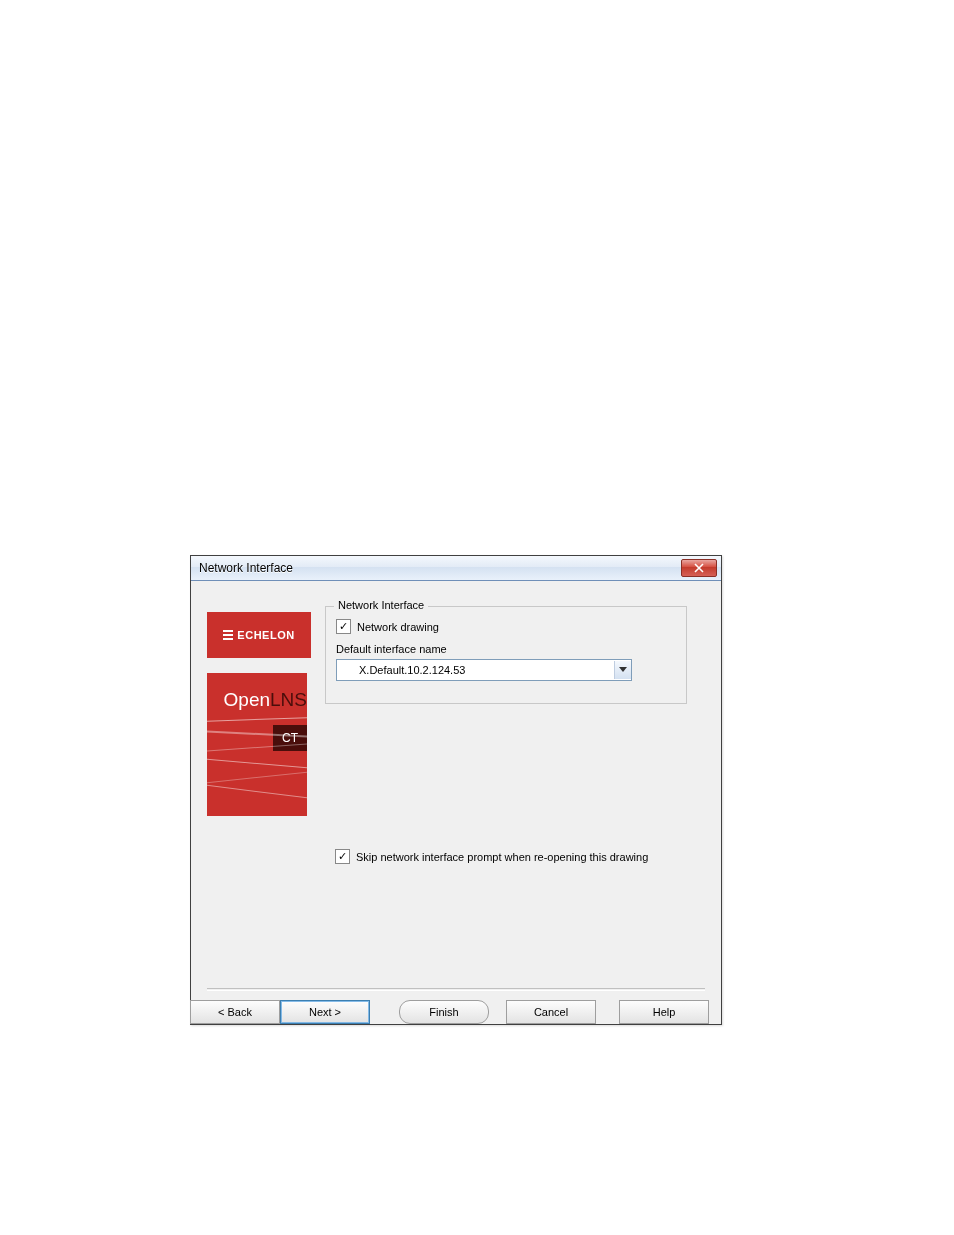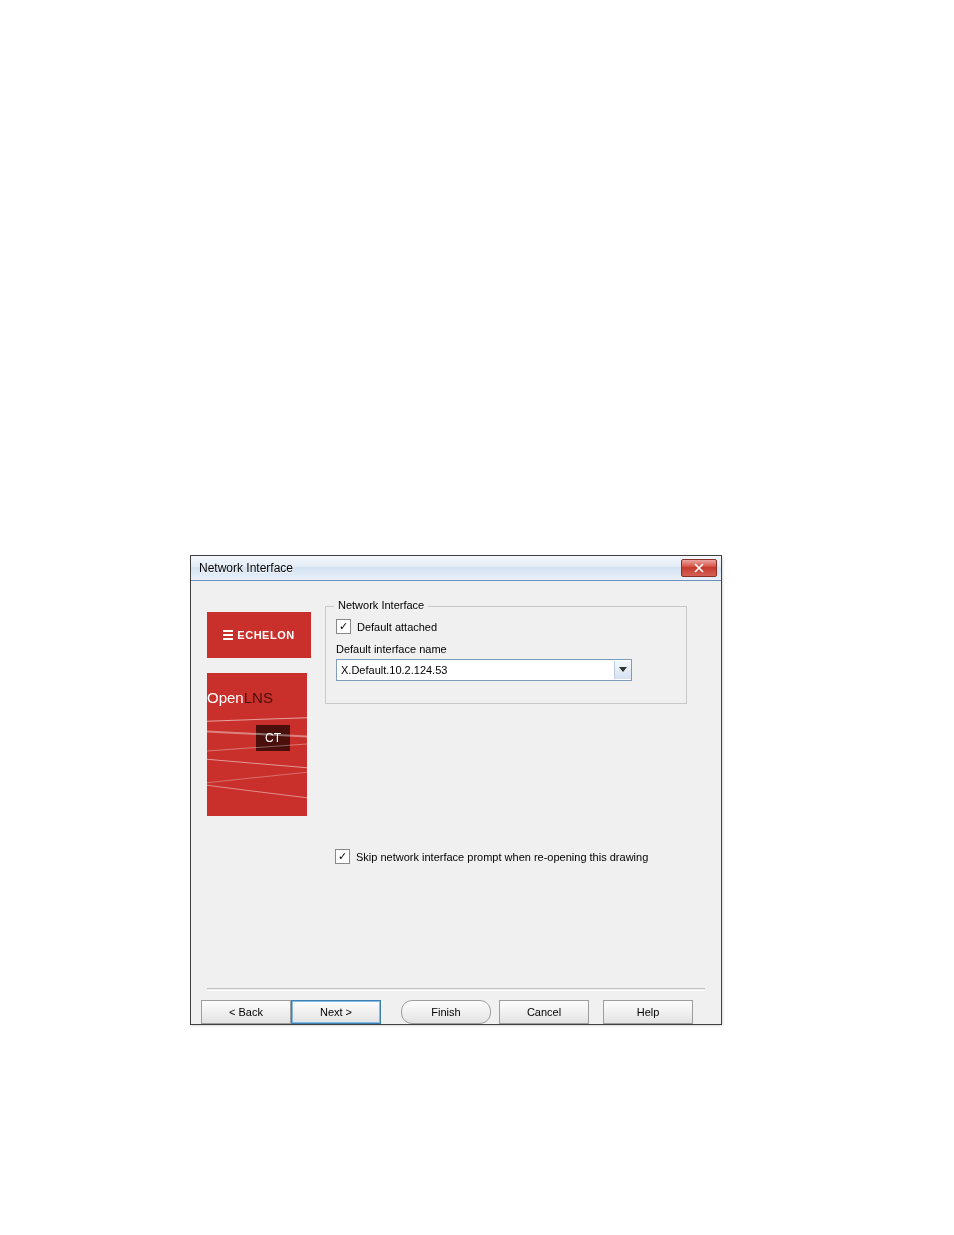--- a/index.html
+++ b/index.html
@@ -92,30 +92,30 @@
     height: 143px;
     background: #c9302c;
     position: relative;
     overflow: hidden;
   }
   .openlns-text {
     position: absolute;
     top: 16px;
     left: 0;
     right: 0;
-    text-align: left;
-    font-size: 15px;
+    text-align: right;
+    font-size: 19px;
     color: #fff;
   }
   .openlns-text .open { color: #fff; }
   .openlns-text .lns { color: #4a0e0b; font-weight: normal; }
   .ct-box {
     position: absolute;
     top: 52px;
-    right: 17px;
+    right: 0;
     width: 34px;
     height: 26px;
     background: #4a0e0b;
     color: #fff;
     font-size: 12px;
     display: flex;
     align-items: center;
     justify-content: center;
   }
   .streak {
@@ -174,21 +174,21 @@
     width: 294px;
     height: 20px;
     background: #fff;
     border: 1px solid #7f9db9;
     display: flex;
     align-items: center;
     cursor: pointer;
   }
   .dropdown-text {
     flex: 1;
-    padding: 0 4px;
+    padding: 0 22px;
     font-size: 11px;
     white-space: nowrap;
     overflow: hidden;
   }
   .dropdown-btn {
     width: 16px;
     height: 18px;
     border-left: 1px solid #bfcde0;
     background: linear-gradient(to bottom, #f4f8fd, #d4e1f1);
     display: flex;
@@ -209,25 +209,25 @@
     left: 8px;
     right: 8px;
     top: 400px;
     height: 1px;
     border-top: 1px solid #c0c0c0;
     border-bottom: 1px solid #ffffff;
   }
   .btn-row {
     position: absolute;
     left: 0;
-    right: 20px;
+    right: 4px;
     top: 412px;
     display: flex;
     justify-content: flex-end;
-    gap: 0;
+    gap: 9px;
     align-items: center;
   }
   .btn {
     height: 22px;
     min-width: 72px;
     background: linear-gradient(to bottom, #fdfdfd, #e3e3e3);
     border: 1px solid #9e9e9e;
     font-size: 11px;
     cursor: pointer;
     display: flex;
@@ -281,21 +281,21 @@
         <div class="streak" style="top:104px; background:rgba(255,255,255,0.3); transform: skewY(-6deg);"></div>
         <div class="streak" style="top:118px; background:rgba(255,255,255,0.45); transform: skewY(7deg);"></div>
       </div>
     </div>
 
     <div class="fieldset">
       <span class="legend">Network Interface</span>
 
       <div class="chk-row" style="left:10px; top:12px;">
         <div class="chk">✓</div>
-        <span class="lbl">Default attached</span>
+        <span class="lbl">Network drawing</span>
       </div>
 
       <span class="ifname-lbl">Default interface name</span>
 
       <div class="dropdown">
         <span class="dropdown-text">X.Default.10.2.124.53</span>
         <div class="dropdown-btn">
           <svg viewBox="0 0 8 6">
               <path d="M0 0 L8 0 L4 5 Z" fill="#333"></path>
             </svg>

